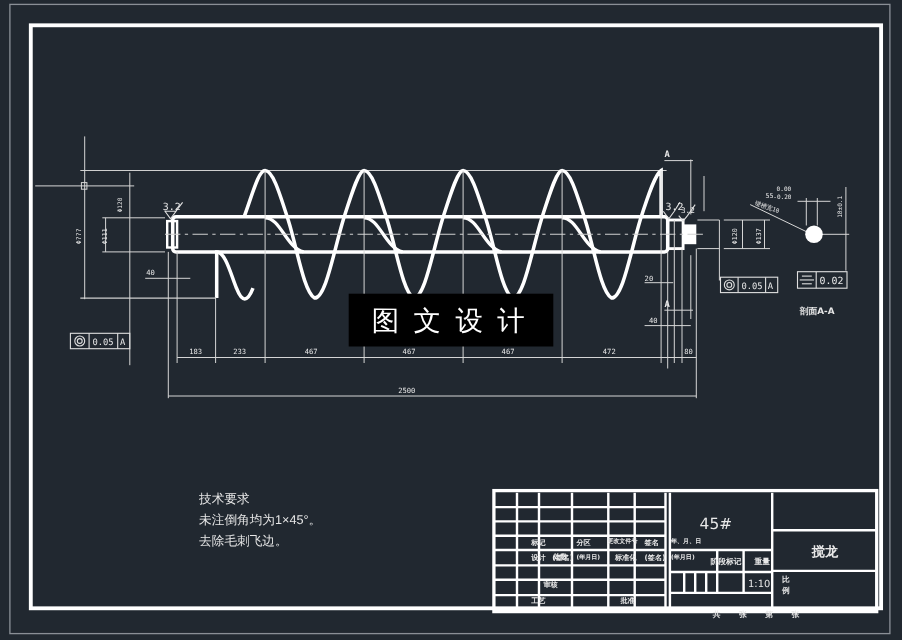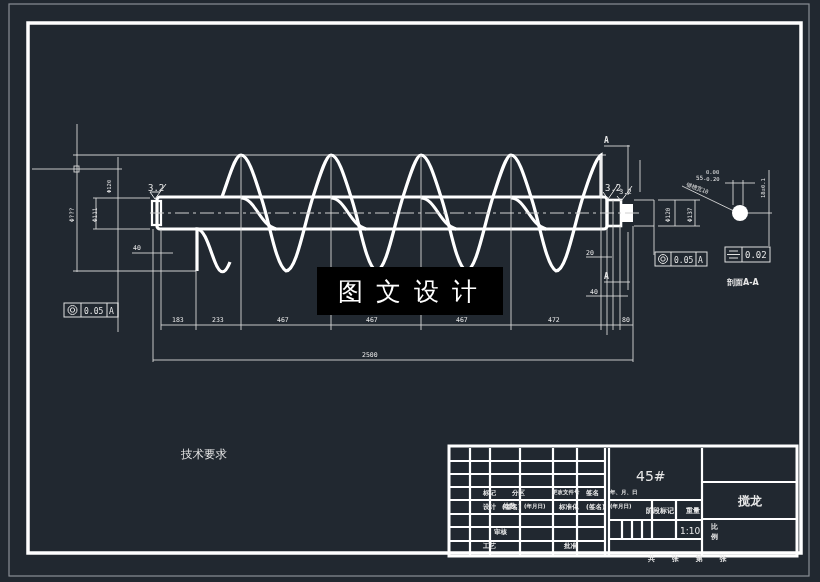--- a/index.html
+++ b/index.html
@@ -189,21 +189,21 @@
   </g>
 
   <text class="txt" x="636" y="481" font-size="14" style="font-family:'DejaVu Sans',sans-serif">45#</text>
   <text class="txt" x="738" y="505" font-size="12" font-weight="bold" style="font-family:'DejaVu Sans',sans-serif">搅龙</text>
   <text class="txt" x="680" y="534" font-size="9" style="font-family:'DejaVu Sans',sans-serif">1:10</text>
 </svg>
 
 <div class="tb" style="left:449px;top:488px;width:160px;height:66px;font-size:6.5px;font-weight:bold;">
   <span style="position:absolute;left:3px;top:1px">标记</span>
   <span style="position:absolute;left:23px;top:14px">处数</span>
-  <span style="position:absolute;left:32px;top:1px">分区</span>
+  <span style="position:absolute;left:44px;top:1px">分区</span>
   <span style="position:absolute;left:72px;top:1px;font-size:5.5px">更改文件号</span>
   <span style="position:absolute;left:106px;top:1px">签名</span>
   <span style="position:absolute;left:130px;top:1px;font-size:5.5px">年、月、日</span>
   <span style="position:absolute;left:3px;top:15px">设计</span>
   <span style="position:absolute;left:22px;top:15px">(签名)</span>
   <span style="position:absolute;left:44px;top:15px;font-size:5.5px">(年月日)</span>
   <span style="position:absolute;left:79px;top:15px">标准化</span>
   <span style="position:absolute;left:106px;top:15px">(签名)</span>
   <span style="position:absolute;left:130px;top:15px;font-size:5.5px">(年月日)</span>
   <span style="position:absolute;left:14px;top:40px">审核</span>
@@ -212,15 +212,17 @@
 </div>
 <div class="tb" style="left:609px;top:500px;width:78px;height:55px;font-size:7px;font-weight:bold;">
   <span style="position:absolute;left:6px;top:6px">阶段标记</span>
   <span style="position:absolute;left:46px;top:6px">重量</span>
   <span style="position:absolute;left:71px;top:22px">比例</span>
   <span style="position:absolute;left:8px;top:54px;white-space:pre;letter-spacing:4px">共  张  第  张</span>
 </div>
 
 <div id="notes">
   <div>技术要求</div>
+  <div>未注倒角均为1×45°。</div>
+  <div>去除毛刺飞边。</div>
 </div>
 
 <div id="watermark">图文设计</div>
 
 </body></html>

